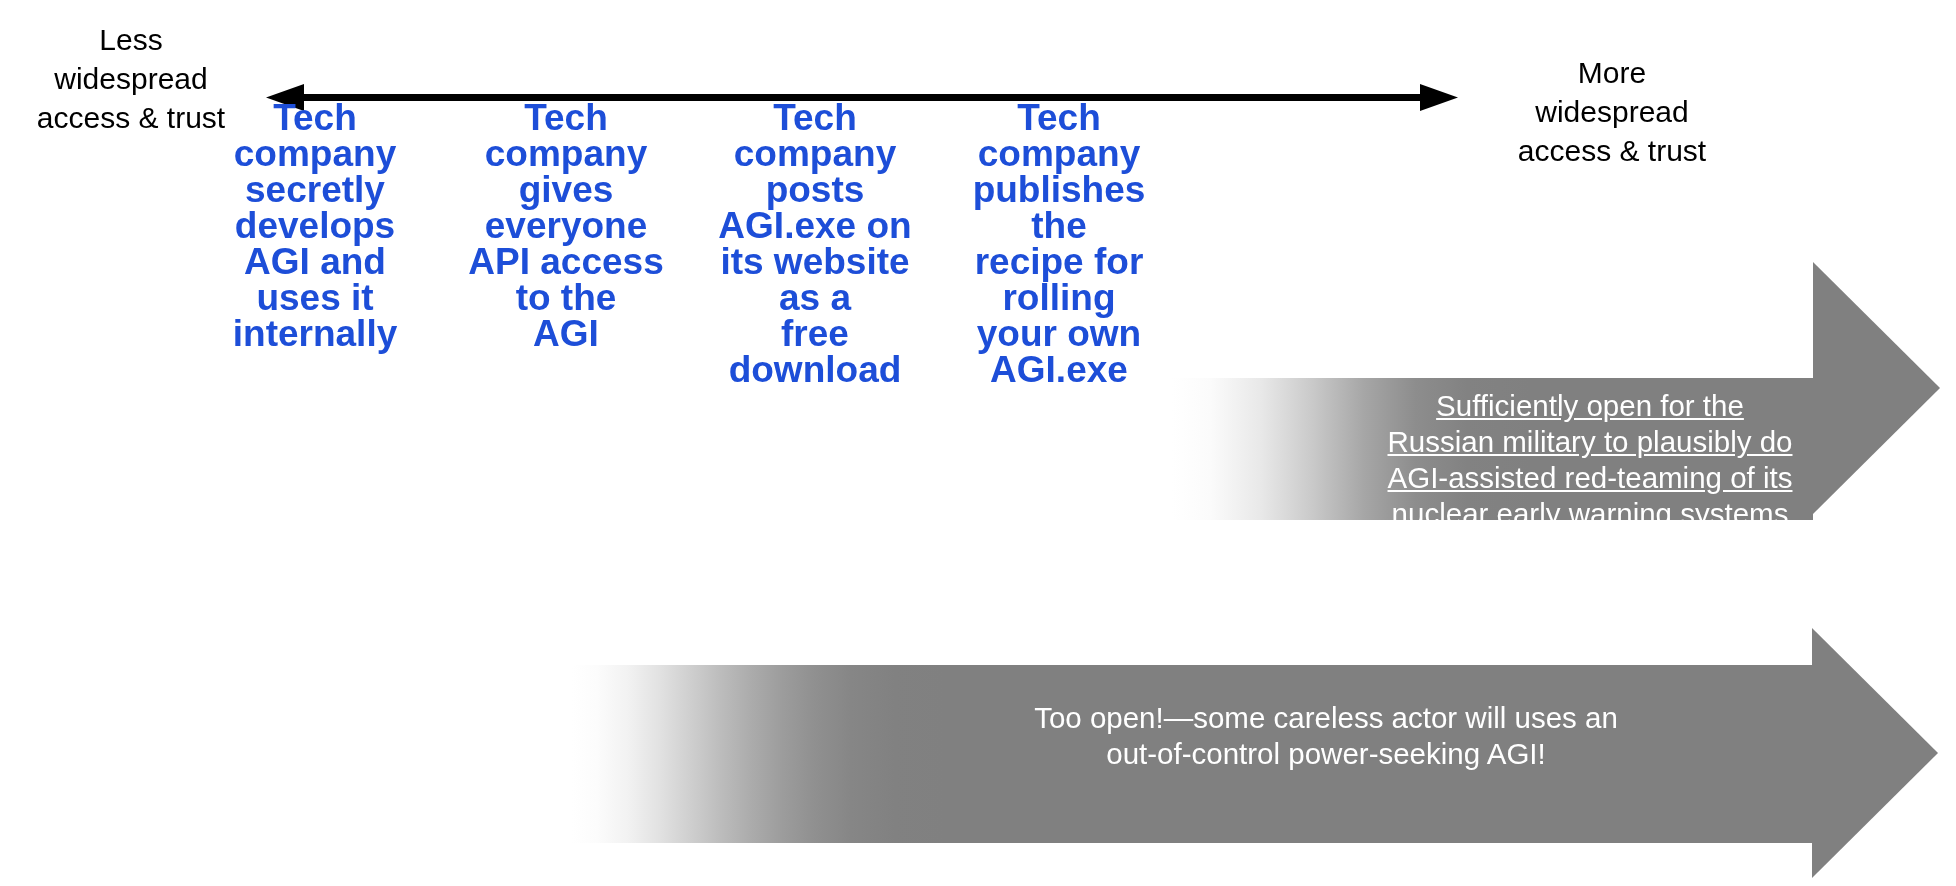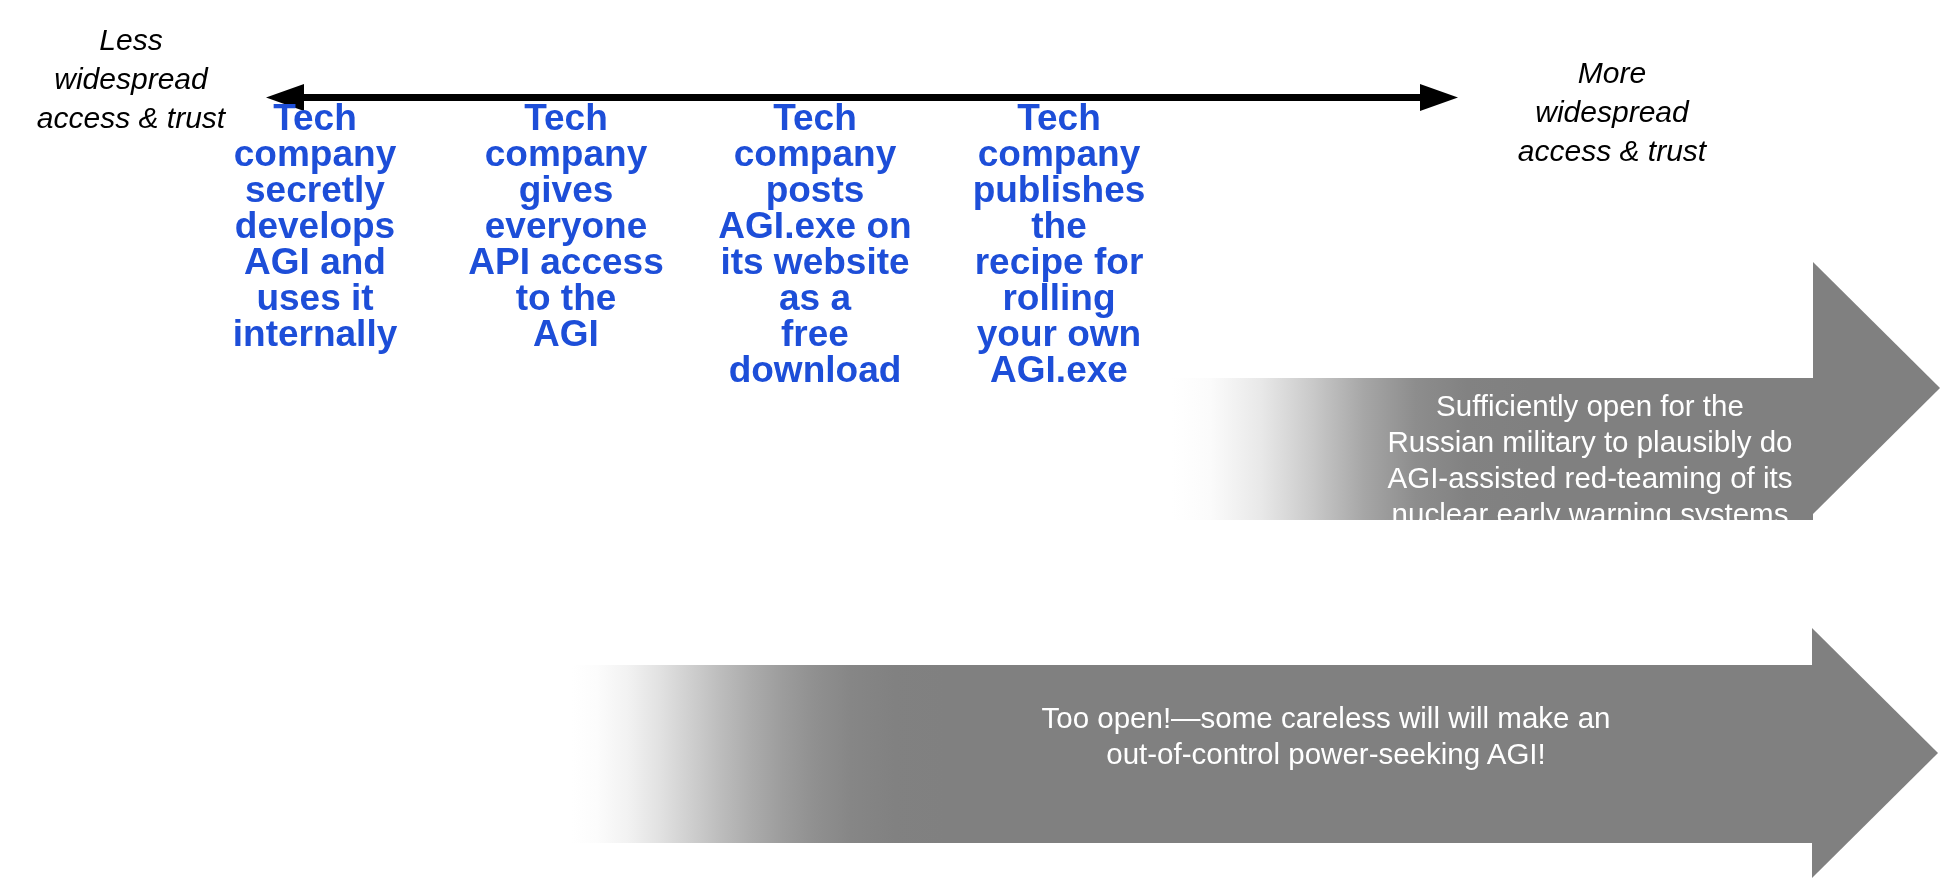--- a/index.html
+++ b/index.html
@@ -15,21 +15,20 @@
     position: relative;
     width: 1956px;
     height: 886px;
     background: #ffffff;
     overflow: hidden;
   }
 
   
   .end-label {
     position: absolute;
-    font-style: italic;
     font-size: 30px;
     line-height: 39px;
     text-align: center;
     color: #000000;
     white-space: pre-line;
   }
   #end-label-left  { left: 0px;    top: 20px;  width: 262px; }
   #end-label-right { left: 1462px; top: 27px;  width: 300px; margin-top: 26px; }
 
   
@@ -67,21 +66,21 @@
   .callout-text {
     position: absolute;
     color: #ffffff;
     font-size: 29.5px;
     line-height: 36px;
     text-align: center;
     white-space: pre-line;
   }
 
   #callout-arrow-0 { left: 1172px; top: 250px;  width: 784px; height: 270px; }
-  #callout-text-0  { left: 1330px; top: 388px;  width: 520px; }
+  #callout-text-0  { left: 1330px; top: 388px;  width: 520px; text-decoration: underline; }
 
   #callout-arrow-1 { left: 572px;  top: 620px;  width: 1384px; height: 266px; }
   #callout-text-1  { left: 946px;  top: 700px;  width: 760px; }
 </style>
 </head>
 <body>
 
 <div id="canvas">
 
   <div class="end-label" id="end-label-left">Less
@@ -173,16 +172,16 @@
           <stop offset="0.300" stop-color="#808080"></stop>
           <stop offset="1.000" stop-color="#808080"></stop>
         </linearGradient>
       </defs>
 
       <rect x="0" y="45" width="1242" height="178" fill="url(#grad1)"></rect>
 
       <polygon points="1240,8 1366,133 1240,258" fill="#808080"></polygon>
     </svg>
   </div>
-  <div class="callout-text" id="callout-text-1">Too open!—some careless will will make an
+  <div class="callout-text" id="callout-text-1">Too open!—some careless actor will uses an
 out-of-control power-seeking AGI!</div>
 
 </div>
 
 </body></html>

